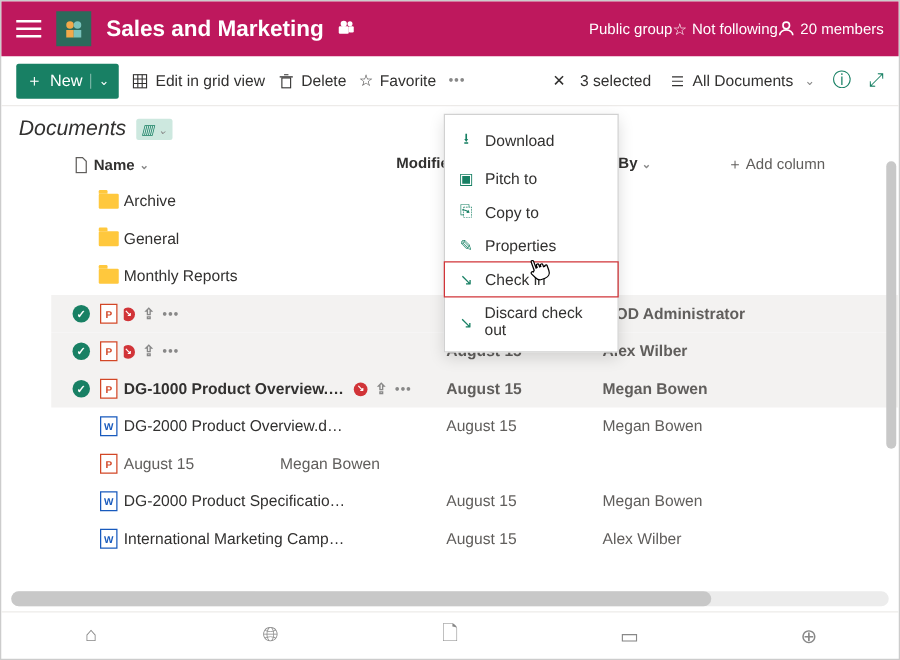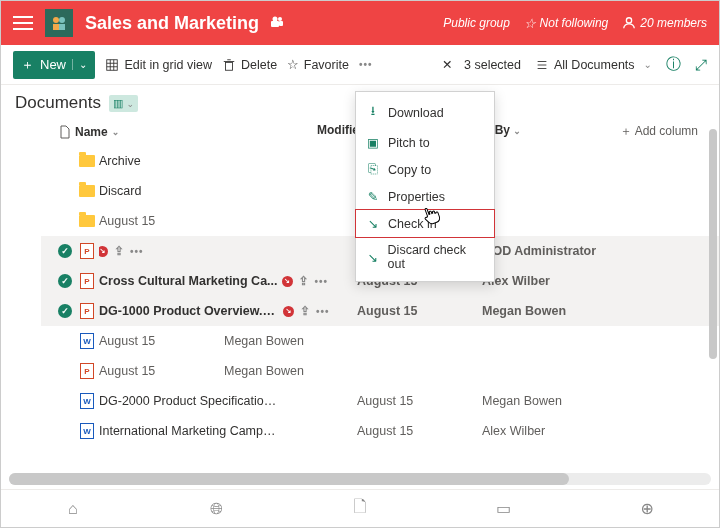--- a/index.html
+++ b/index.html
@@ -1,42 +1,42 @@
 <!DOCTYPE html>
 <html><head>
 <meta charset="utf-8">
 <style>
   * { box-sizing: border-box; margin: 0; padding: 0; font-family: "Segoe UI", Arial, sans-serif; }
   body { width: 720px; height: 528px; background: #fff; overflow: hidden; color: #323130; border: 1px solid #ccc; position: relative; }
-  .header { background: #ef4444; height: 44px; display: flex; align-items: center; padding: 0 12px; color: #fff; }
+  .header { background: #be185d; height: 44px; display: flex; align-items: center; padding: 0 12px; color: #fff; }
   .hamburger { width: 20px; height: 14px; display:flex; flex-direction:column; justify-content:space-between; cursor:pointer; }
   .hamburger span { height:2px; background:#fff; display:block; }
   .site-logo { width:28px; height:28px; background:#2c6a5b; margin:0 12px; display:flex; align-items:center; justify-content:center; }
   .site-title { font-size:18px; font-weight:600; flex:none; }
   .teams-logo { margin-left:10px; font-size:12px; }
-  .header-right { margin-left:auto; display:flex; align-items:center; gap:14px; font-size:12px;font-style:italic; }
+  .header-right { margin-left:auto; display:flex; align-items:center; font-size:12px; }
   .header-right .hitem { display:flex; align-items:center; gap:4px; }
   .star   { font-size:13px; }
   .toolbar { height: 40px; border-bottom: 1px solid #edebe9; display:flex; align-items:center; padding: 0 12px; gap: 10px; font-size: 12.5px; color:#323130; }
   .new-btn { background:#188064; color:#fff; border:none; height:28px; padding:0 8px; display:flex; align-items:center; gap:6px; font-size:13px; cursor:pointer; border-radius:2px;}
   .new-btn .chev { border-left:1px solid rgba(255,255,255,.4); padding-left:6px; font-size:10px;}
   .tbtn { display:flex; align-items:center; gap:5px; cursor:pointer; color:#323130; }
   .tbtn svg, .tbtn .ico { width:14px; height:14px; }
   .toolbar-right { margin-left:auto; display:flex; align-items:center; gap:14px; }
   .xsel { color:#323130; display:flex; align-items:center; gap:4px; }
   .alldocs .chev { font-size:10px; margin-left:4px; color:#888;}
   .info-ico, .expand-ico { color:#188064; font-size:15px; }
-  .doc-head { padding: 8px 14px 4px 14px; display:flex; align-items:center; gap:8px; }
+  .doc-head { padding: 8px 14px 4px 14px; display:flex; align-items:center; gap:8px;font-style:italic; }
   .doc-head h2 { font-size:17px; font-weight:400; color:#323130; }
   .libico { background:#cde8df; padding: 2px 4px; border-radius:2px; font-size:11px; color:#188064;}
   .cols { display:flex; padding: 6px 14px 6px 58px; font-size:12px; color:#323130; gap:0; border-bottom:0; }
   .col-name { width:258px; font-weight:600; display:flex; gap:4px; align-items:center;}
   .col-mod  { width:125px; font-weight:600; }
   .col-by   { width:140px; font-weight:600; }
-  .col-add  { color:#605e5c; font-weight:400; font-size:12px;margin-left:38px;}
+  .col-add  { color:#605e5c; font-weight:400; font-size:12px;}
   .list { overflow-y:auto; height: 350px; position:relative;}
   .row { display:flex; align-items:center; padding: 5px 14px 5px 14px; font-size:12.5px; height:30px;margin-left:40px; }
   .row.selected { background:#f3f2f1; font-weight:600; }
   .row .selcol { width:20px; display:flex; align-items:center; justify-content:center; }
   .row .iconcol { width:24px; display:flex; align-items:center; justify-content:center; }
   .row .namecol { width:258px; display:flex; align-items:center; gap:6px; overflow:hidden; white-space:nowrap; text-overflow:ellipsis;}
   .row .modcol { width:125px; color:#605e5c; }
   .row .bycol { width:140px; color:#605e5c; }
   .checkmark { width:14px; height:14px; border-radius:50%; background:#188064; display:flex; align-items:center; justify-content:center; color:#fff; font-size:9px;}
   .folder-ico { width:16px; height:12px; background:#ffc83d; border-radius:1px; position:relative; }
@@ -177,29 +177,32 @@
       </div>
       <div class="modcol">Yesterday</div>
       <div class="bycol"></div>
     </div>
     <div class="row">
       <div class="selcol"></div>
       <div class="iconcol">
         <div class="folder-ico"></div>
       </div>
       <div class="namecol">
-        <span class="ellip">Discard</span>
+        <span class="ellip">General</span>
       </div>
       <div class="modcol">August 15</div>
       <div class="bycol"></div>
     </div>
     <div class="row">
       <div class="selcol"></div>
       <div class="iconcol">
         <div class="folder-ico"></div>
+      </div>
+      <div class="namecol">
+        <span class="ellip">Monthly Reports</span>
       </div>
       <div class="modcol">August 15</div>
       <div class="bycol"></div>
     </div>
     <div class="row selected">
       <div class="selcol">
         <div class="checkmark">✓</div>
       </div>
       <div class="iconcol">
         <div class="pptx-ico">P</div>
@@ -213,21 +216,20 @@
       <div class="bycol">MOD Administrator</div>
     </div>
     <div class="row selected">
       <div class="selcol">
         <div class="checkmark">✓</div>
       </div>
       <div class="iconcol">
         <div class="pptx-ico">P</div>
       </div>
       <div class="namecol">
-        <span class="ellip">Cross Cultural Marketing Ca...</span>
         <span class="co-badge">↘</span>
         <span class="share-ico">⇪</span>
         <span class="moredots">•••</span>
       </div>
       <div class="modcol">August 15</div>
       <div class="bycol">Alex Wilber</div>
     </div>
     <div class="row selected">
       <div class="selcol">
         <div class="checkmark">✓</div>
@@ -241,20 +243,23 @@
         <span class="share-ico">⇪</span>
         <span class="moredots">•••</span>
       </div>
       <div class="modcol">August 15</div>
       <div class="bycol">Megan Bowen</div>
     </div>
     <div class="row">
       <div class="selcol"></div>
       <div class="iconcol">
         <div class="docx-ico">W</div>
+      </div>
+      <div class="namecol">
+        <span class="ellip">DG-2000 Product Overview.docx</span>
       </div>
       <div class="modcol">August 15</div>
       <div class="bycol">Megan Bowen</div>
     </div>
     <div class="row">
       <div class="selcol"></div>
       <div class="iconcol">
         <div class="pptx-ico">P</div>
       </div>
       <div class="modcol">August 15</div>

